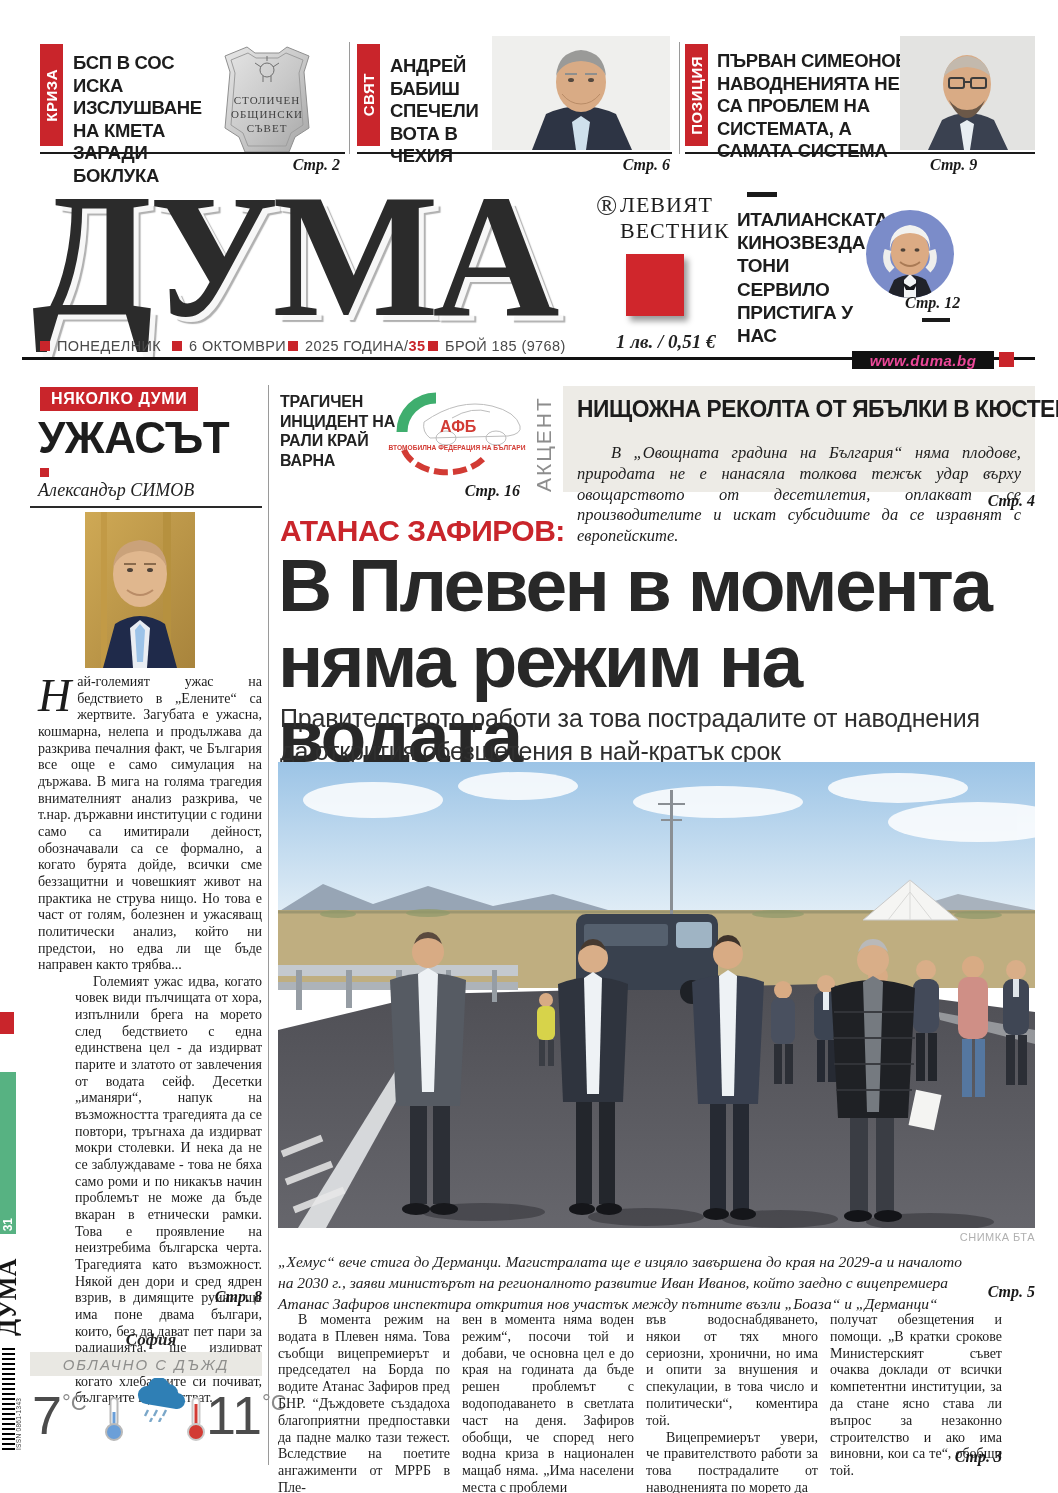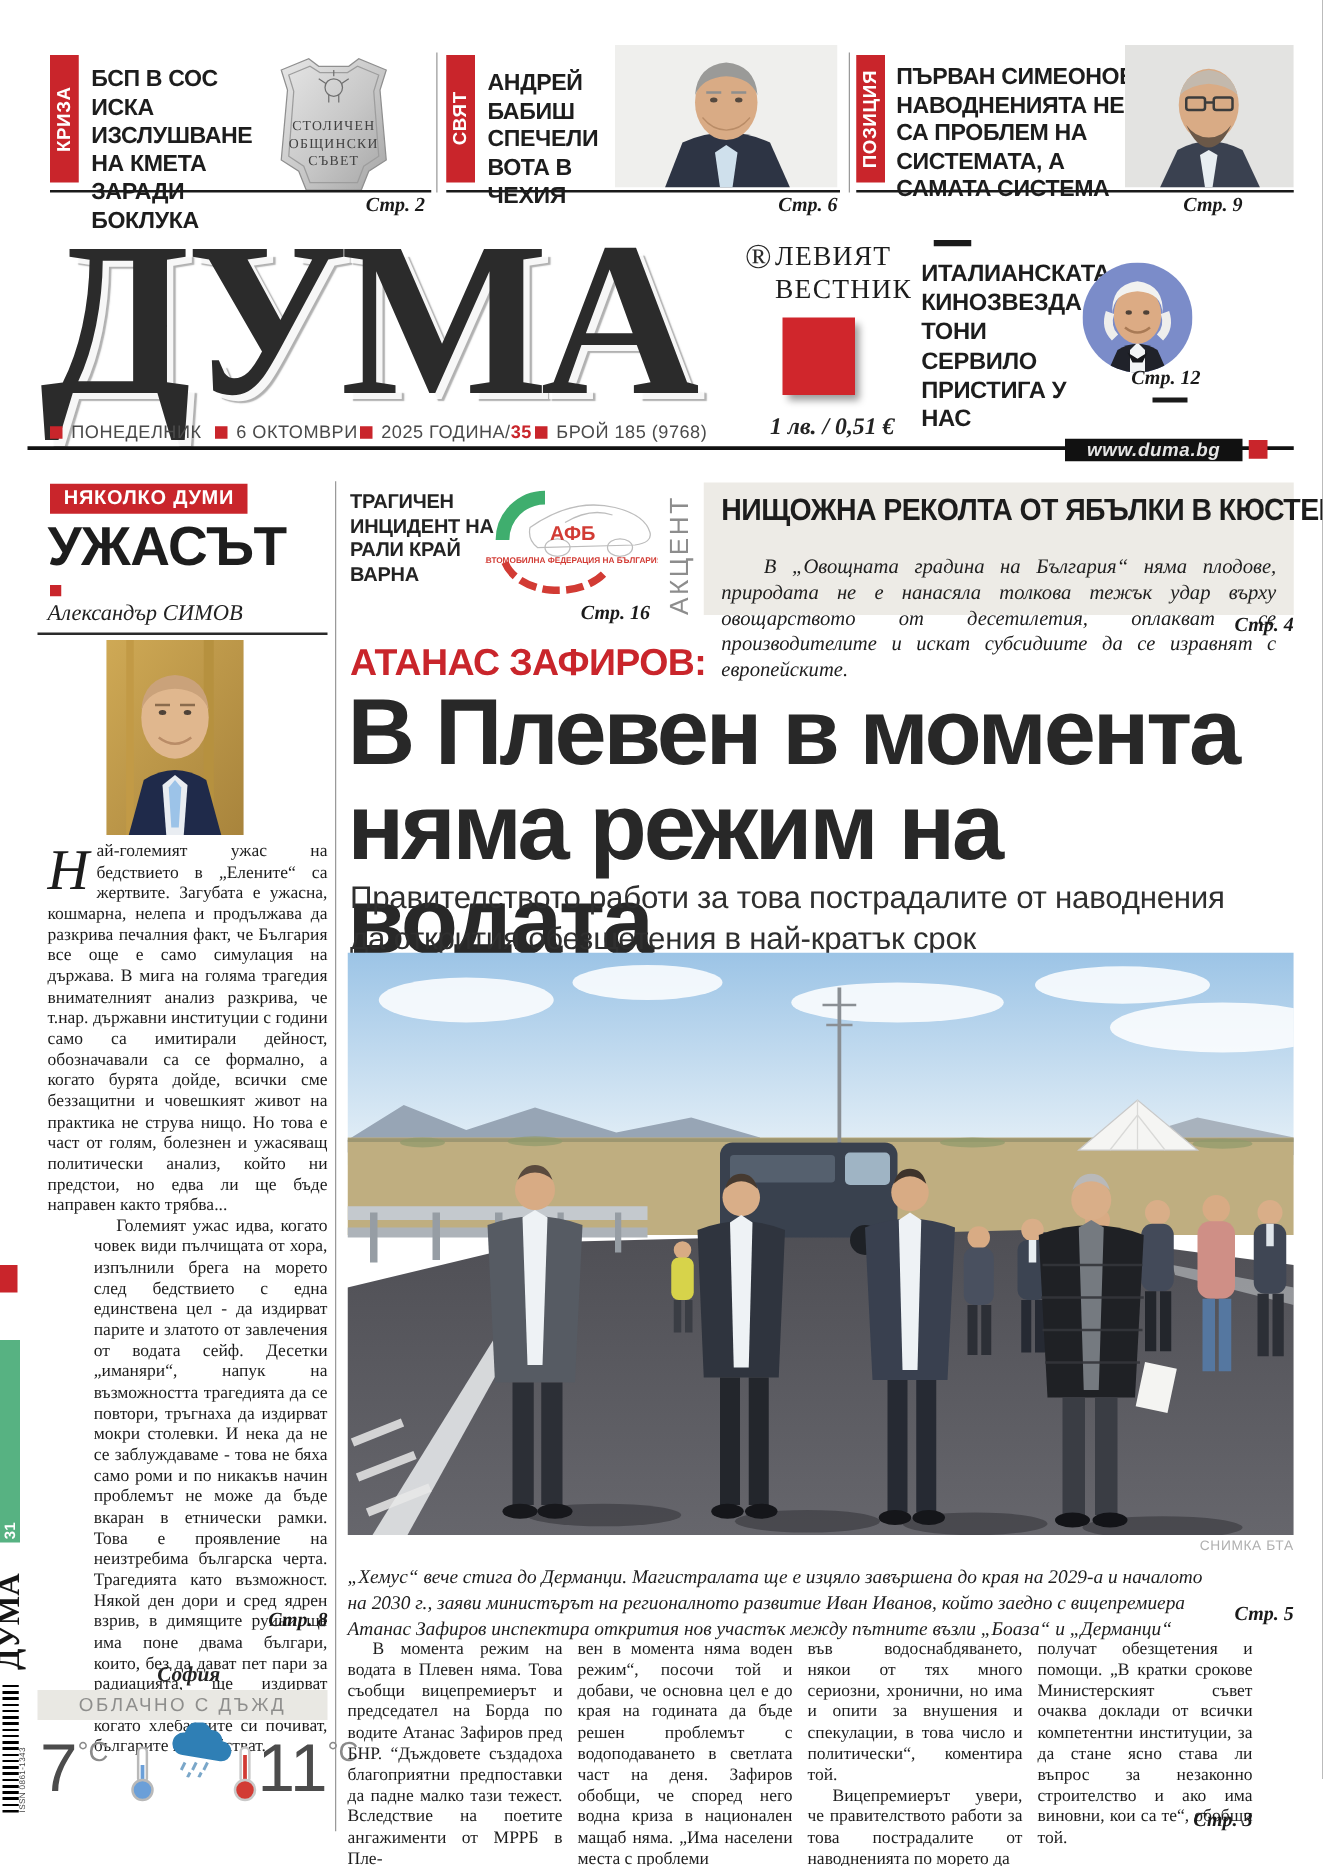--- a/index.html
+++ b/index.html
@@ -23,21 +23,21 @@
           font-size:16px; color:#1a1a1a; }
 
   
   .logo { font-family:"Liberation Serif", serif; font-weight:700; font-size:176px;
           line-height:.95; letter-spacing:-6px; color:#2b2b2b;
           text-shadow:5px 5px 0 rgba(255,255,255,.9), 7px 7px 1px rgba(150,150,150,.75); }
   .tagline { font-family:"Liberation Serif", serif; font-size:22px; line-height:1.18;
              letter-spacing:1px; color:#1c1c1c; }
   .redsq { background:#d0262c; box-shadow:4px 5px 6px rgba(0,0,0,.4); }
   .price { font-family:"Liberation Serif", serif; font-style:italic; font-weight:700; font-size:19px; }
-  .wwwbadge { background:#111; color:#e5e5e5; font-weight:700; font-style:italic; font-size:15px;
+  .wwwbadge { background:#111; color:#ec4899; font-weight:700; font-style:italic; font-size:15px;
               display:flex; align-items:center; justify-content:center; letter-spacing:.5px; }
 
   
   .dl-item { position:absolute; top:338px; font-size:14.5px; letter-spacing:.4px; color:#4a4a4a;
              display:flex; align-items:center; gap:7px; }
   .dl-sq { width:10px; height:10px; background:#c9252b; display:inline-block; }
   .thickline { background:#111; height:3px; }
 
   
   .fewwords-label { background:#c9252b; color:#fff; font-weight:700; font-size:16px;
@@ -67,21 +67,21 @@
   
   .article { font-family:"Liberation Serif", serif; font-size:14px; line-height:1.19;
              text-align:justify; color:#1c1c1c; }
   .dropcap { float:left; font-family:"Liberation Serif", serif; font-size:46px; line-height:.82;
              font-style:italic; margin:3px 6px 0 0; }
   .article p.ind { text-indent:18px;margin-left:37px; }
 
   
   .wx-city { font-family:"Liberation Serif", serif; font-weight:700; font-style:italic; font-size:17px; text-align:center; }
   .wx-bar { background:#e9e8e3; color:#8e8e8c; font-size:15px; letter-spacing:2px;
-            display:flex; align-items:center; justify-content:center; }
+            display:flex; align-items:center; justify-content:center;font-style:italic; }
   .temp-num { font-size:54px; color:#4c4c4c; font-weight:400; }
   .temp-unit { font-size:22px; color:#8a8a8a; vertical-align:24px; }
 
   
   .spine-green { background:#57b282; color:#fff; font-weight:700; font-size:12px;
                  display:flex; align-items:flex-end; justify-content:center; padding-bottom:3px; }
   .spine-duma { font-family:"Liberation Serif", serif; font-weight:700; font-size:25px; color:#161616; }
   .barcode { background:repeating-linear-gradient(180deg,#000 0 2px,#fff 2px 5px); }
   .issn { font-size:6.5px; color:#444; letter-spacing:.3px; }
 </style>
@@ -148,21 +148,21 @@
     <path d="M28,114 L42,84 Q67,70 94,84 L108,114 Z" fill="#3a4150"></path>
     <path d="M60,88 L67,84 L74,88 L70,114 L64,114 Z" fill="#e8eef2"></path>
     <ellipse cx="67" cy="48" rx="24" ry="29" fill="#d9ab85"></ellipse>
     <path d="M44,40 Q48,22 67,20 Q86,22 90,40 Q82,32 67,31 Q52,32 44,40 Z" fill="#c3b9ad"></path>
     <path d="M49,64 Q57,82 67,82 Q77,82 85,64 Q78,74 67,74 Q56,74 49,64 Z" fill="#6b5848"></path>
     <rect x="49" y="42" width="15" height="10" rx="2" fill="none" stroke="#3c3c3c" stroke-width="2"></rect>
     <rect x="71" y="42" width="15" height="10" rx="2" fill="none" stroke="#3c3c3c" stroke-width="2"></rect>
     <path d="M64,46 h7" stroke="#3c3c3c" stroke-width="2"></path>
   </svg>
   <div class="abs tz-line" style="left:685px;top:152px;width:350px"></div>
-  <div class="abs pref" style="left:894px;top:156px;width:100px;text-align:right">Стр. 9</div>
+  <div class="abs pref" style="left:930px;top:156px;width:100px;">Стр. 9</div>
 
   <div class="abs logo" style="left:32px;top:172px">ДУМА</div>
   <div class="abs serif" style="left:596px;top:190px;font-size:28px;color:#2b2b2b">®</div>
   <div class="abs tagline" style="left:620px;top:192px">
     <div>ЛЕВИЯТ</div>
     <div>ВЕСТНИК</div>
   </div>
   <div class="abs redsq" style="left:626px;top:254px;width:58px;height:62px"></div>
   <div class="abs price" style="left:616px;top:331px">1 лв. / 0,51 €</div>
 

